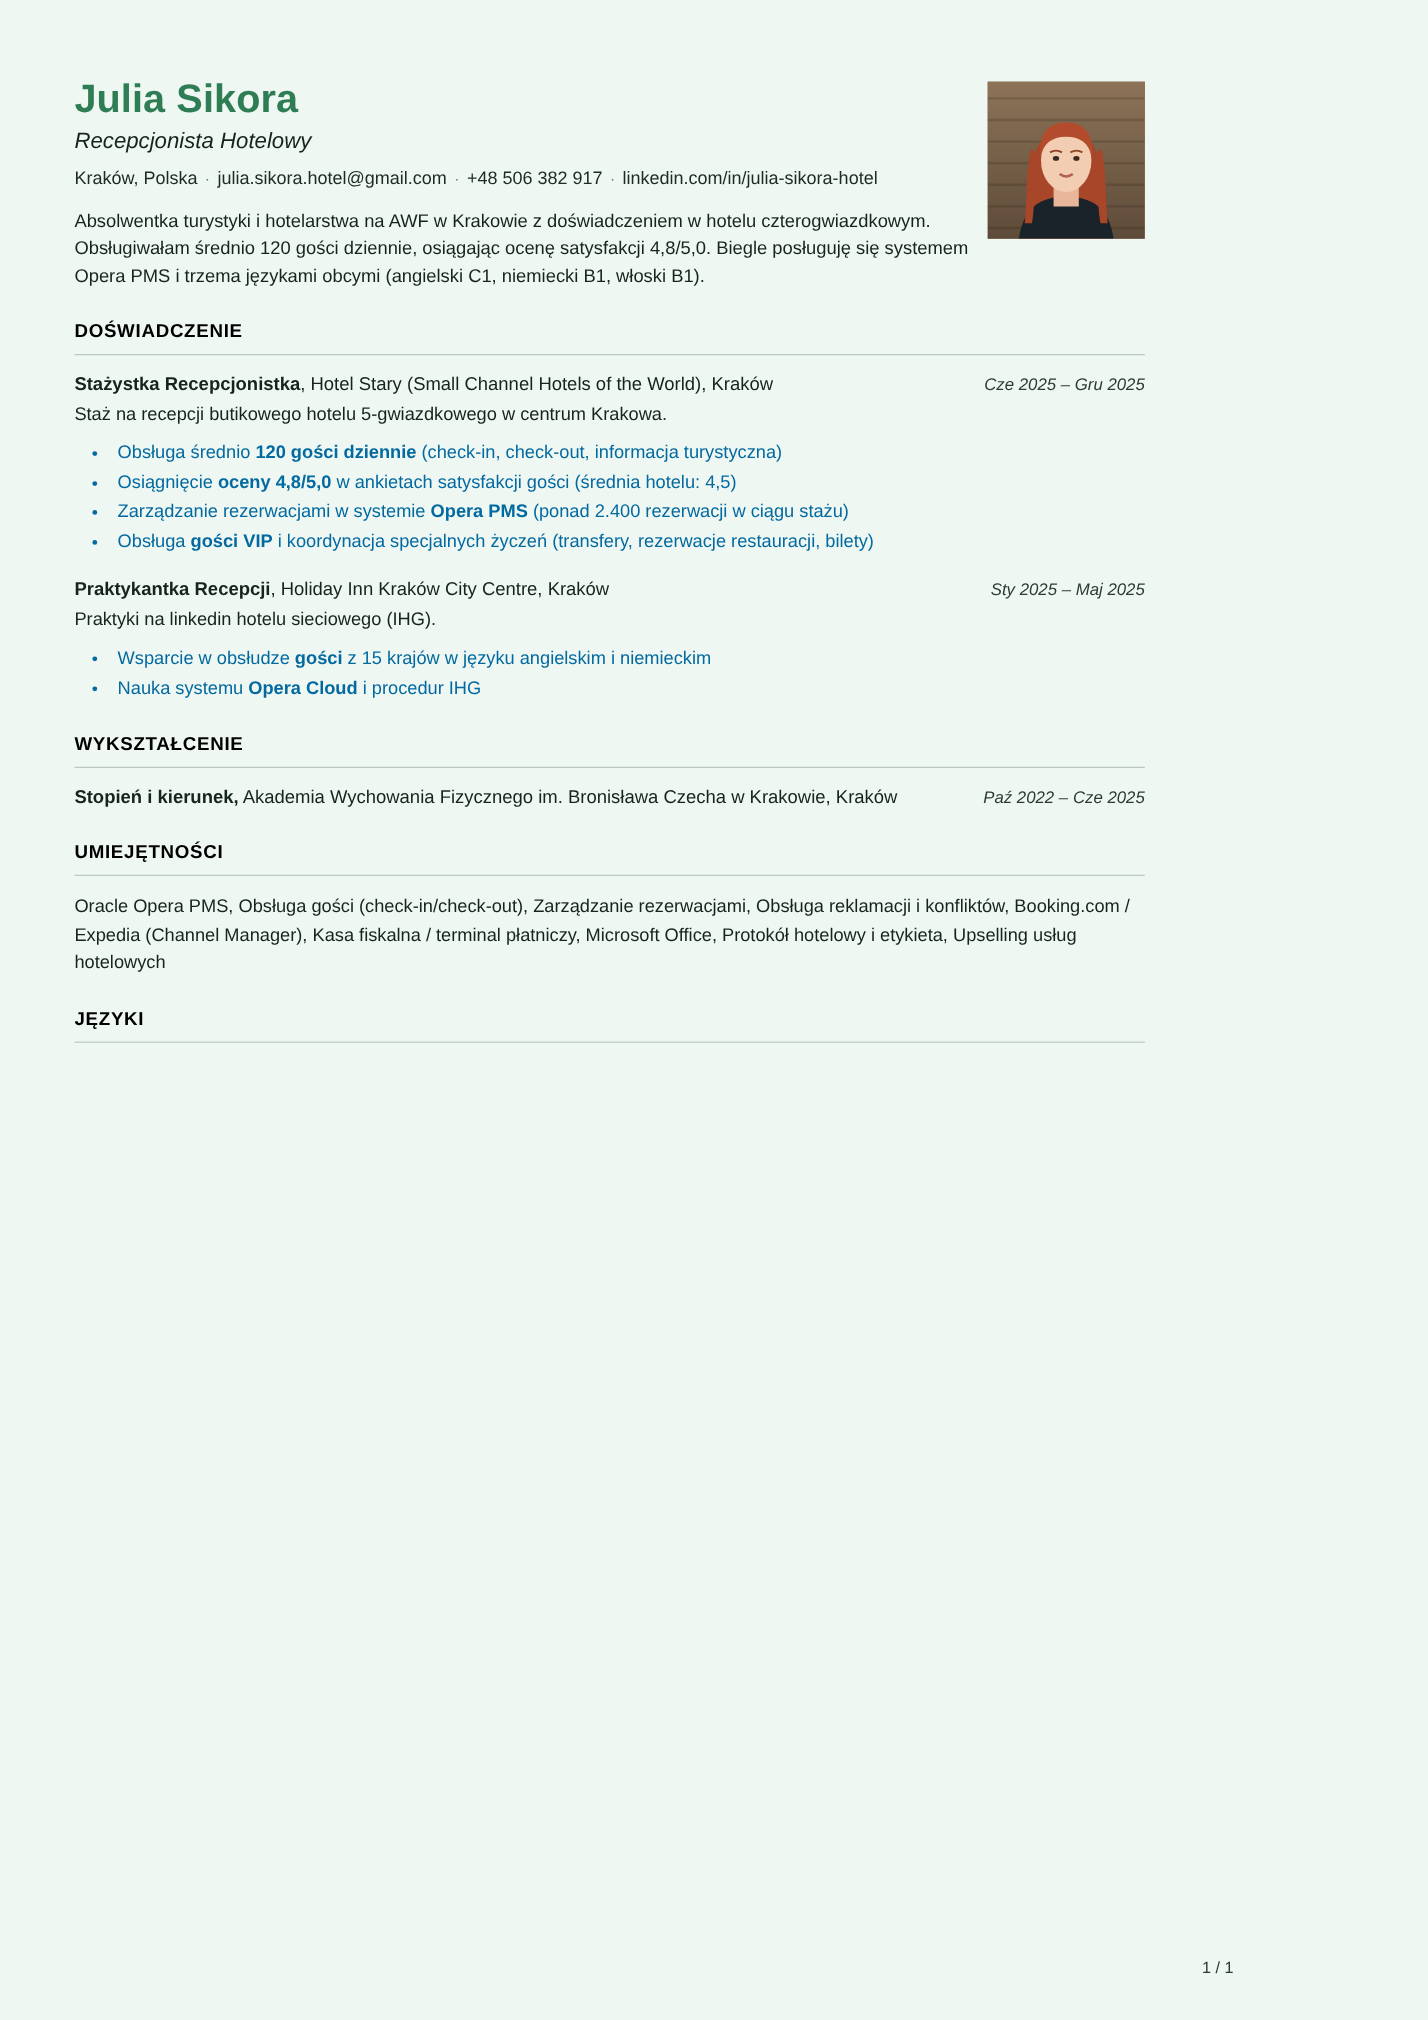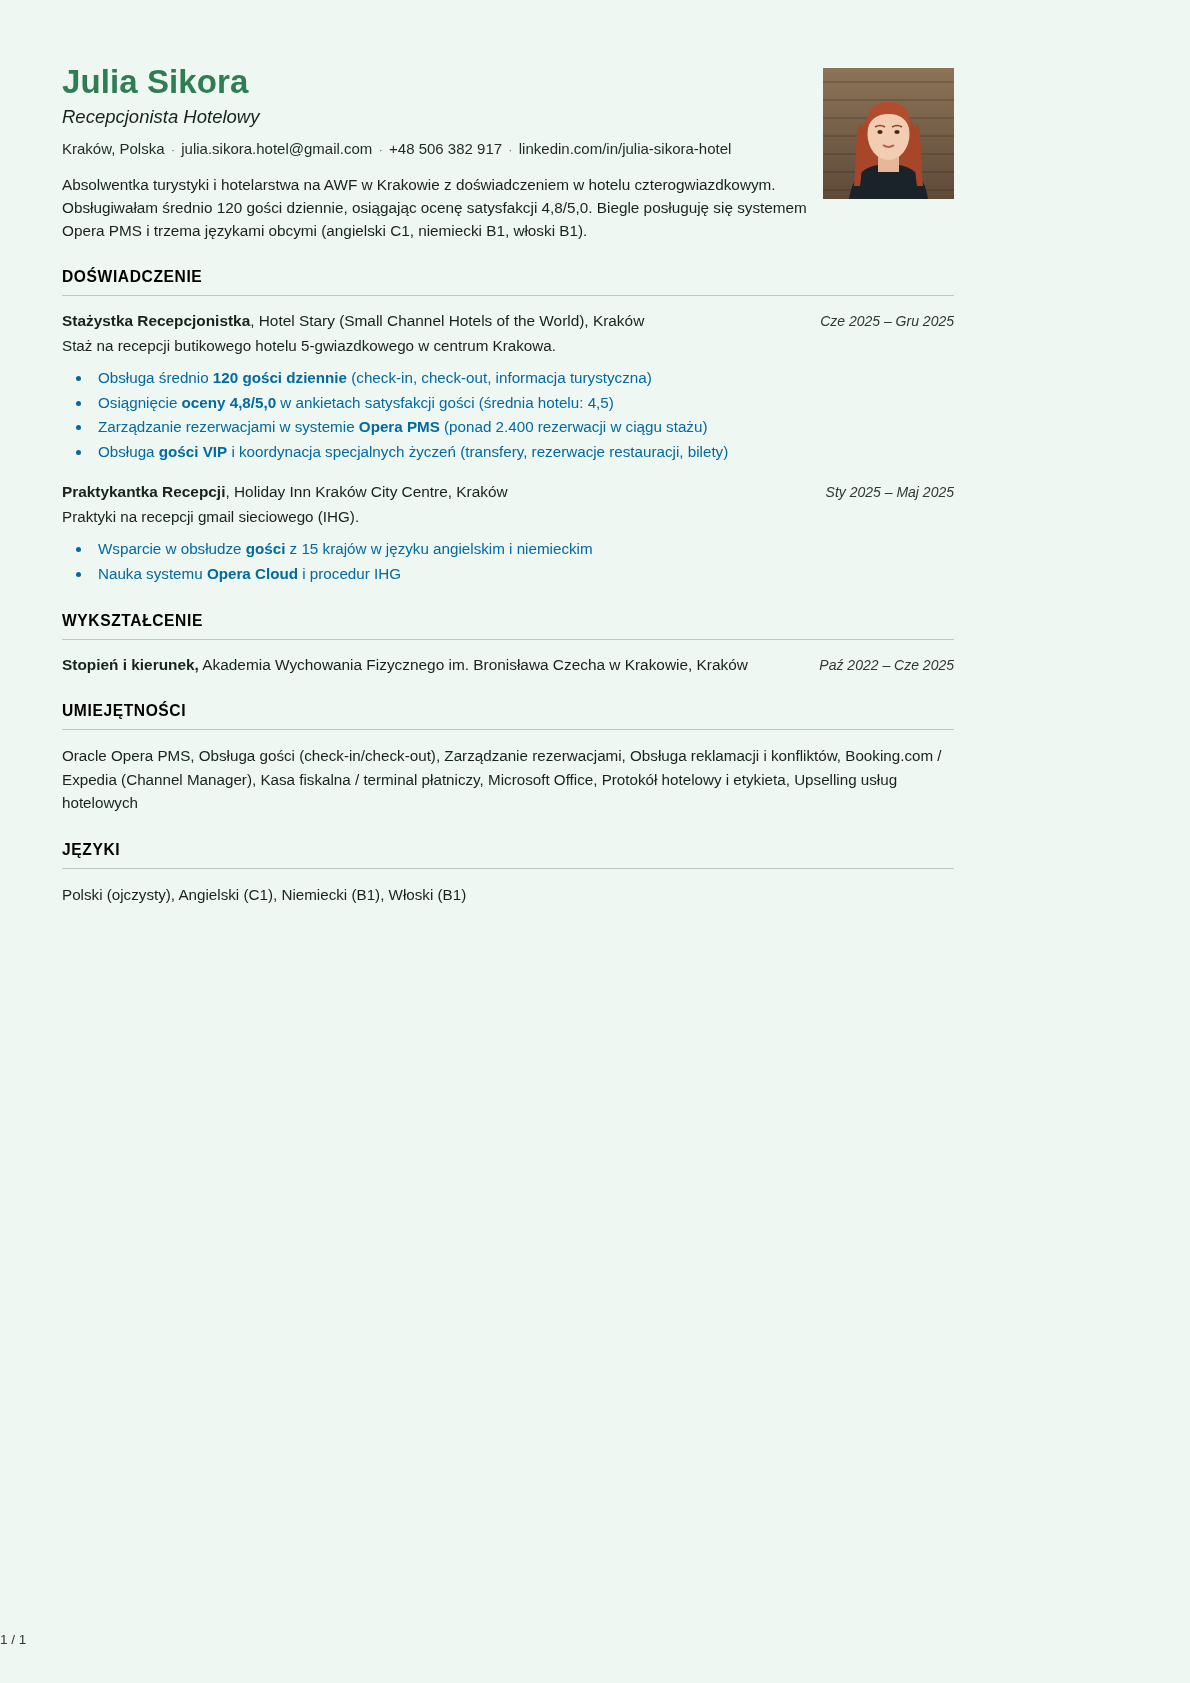--- a/index.html
+++ b/index.html
@@ -120,24 +120,24 @@
   }
   .edu-desc i { font-style: italic; }
   .plain-block {
     font-size: 15.2px;
     line-height: 1.56;
     color: #16241d;
   }
   
   .footer {
     position: absolute;
-    left: 0;
+    left: 12px;
     bottom: 36px;
     width: 100%;
-    text-align: left;
+    text-align: right;
     font-size: 13.5px;
     color: #2c3a33;
   }
 </style>
 </head>
 <body>
 
 <div class="page">
 
   <div class="header">
@@ -218,21 +218,21 @@
       </ul>
     </div>
 
     <div class="entry">
       <div class="entry-head">
         <div class="entry-heading">
           <b>Praktykantka Recepcji</b><span>, Holiday Inn Kraków City Centre, Kraków</span>
         </div>
         <div class="entry-date">Sty 2025 – Maj 2025</div>
       </div>
-      <div class="entry-sub">Praktyki na recepcji gmail sieciowego (IHG).</div>
+      <div class="entry-sub">Praktyki na linkedin hotelu sieciowego (IHG).</div>
       <ul class="bullets">
         <li>Wsparcie w obsłudze <b>gości</b> z 15 krajów w języku angielskim i niemieckim</li>
         <li>Nauka systemu <b>Opera Cloud</b> i procedur IHG</li>
       </ul>
     </div>
   </div>
 
   <div class="section">
     <div class="section-title">WYKSZTAŁCENIE</div>
     <div class="rule"></div>
@@ -249,17 +249,16 @@
 
   <div class="section">
     <div class="section-title">UMIEJĘTNOŚCI</div>
     <div class="rule"></div>
     <div class="plain-block">Oracle Opera PMS, Obsługa gości (check-in/check-out), Zarządzanie rezerwacjami, Obsługa reklamacji i konfliktów, Booking.com / Expedia (Channel Manager), Kasa fiskalna / terminal płatniczy, Microsoft Office, Protokół hotelowy i etykieta, Upselling usług hotelowych</div>
   </div>
 
   <div class="section">
     <div class="section-title">JĘZYKI</div>
     <div class="rule"></div>
-    <div class="plain-block">Polski (ojczysty), Angielski (C1), Niemiecki (B1), Włoski (B1)</div>
   </div>
 
   <div class="footer">1 / 1</div>
 </div>
 
 </body></html>

